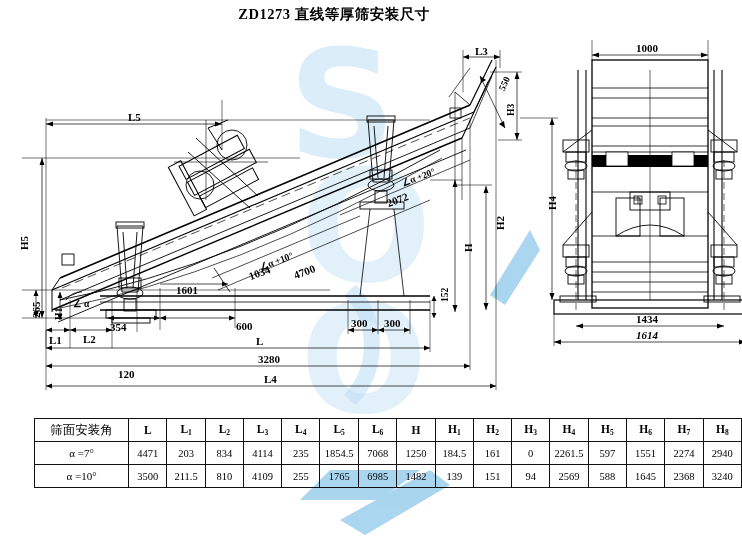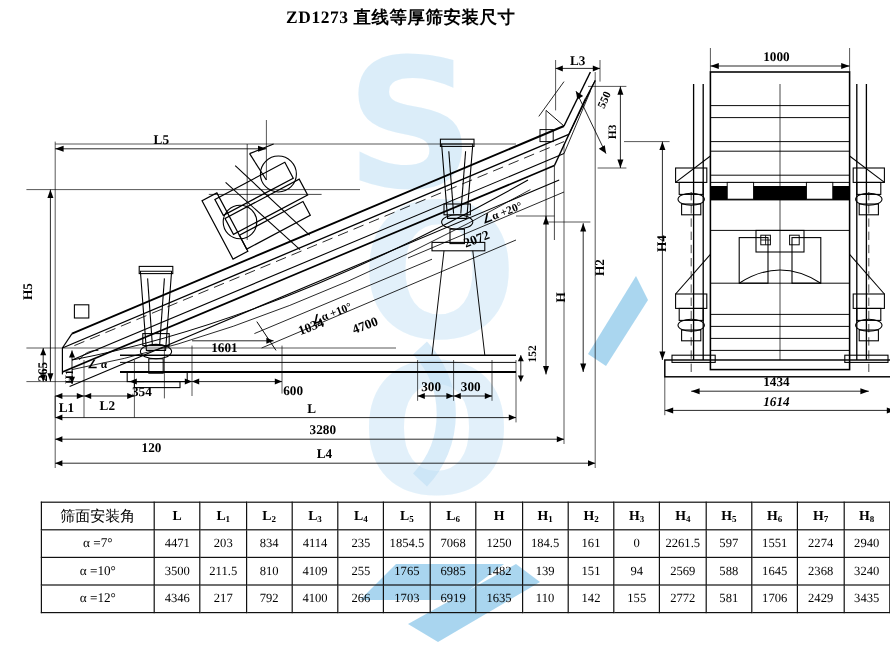--- a/index.html
+++ b/index.html
@@ -436,36 +436,17 @@
             <td class="n">1482</td>
             <td class="n">139</td>
             <td class="n">151</td>
             <td class="n">94</td>
             <td class="n">2569</td>
             <td class="n">588</td>
             <td class="n">1645</td>
             <td class="n">2368</td>
             <td class="n">3240</td>
           </tr>
-          <tr>
-            <td class="c0">α =12°</td>
-            <td class="n">4346</td>
-            <td class="n">217</td>
-            <td class="n">792</td>
-            <td class="n">4100</td>
-            <td class="n">266</td>
-            <td class="n">1703</td>
-            <td class="n">6919</td>
-            <td class="n">1635</td>
-            <td class="n">110</td>
-            <td class="n">142</td>
-            <td class="n">155</td>
-            <td class="n">2772</td>
-            <td class="n">581</td>
-            <td class="n">1706</td>
-            <td class="n">2429</td>
-            <td class="n">3435</td>
-          </tr>
         </tbody>
     </table>
   </div>
 
 </div>
 
 </body></html>

